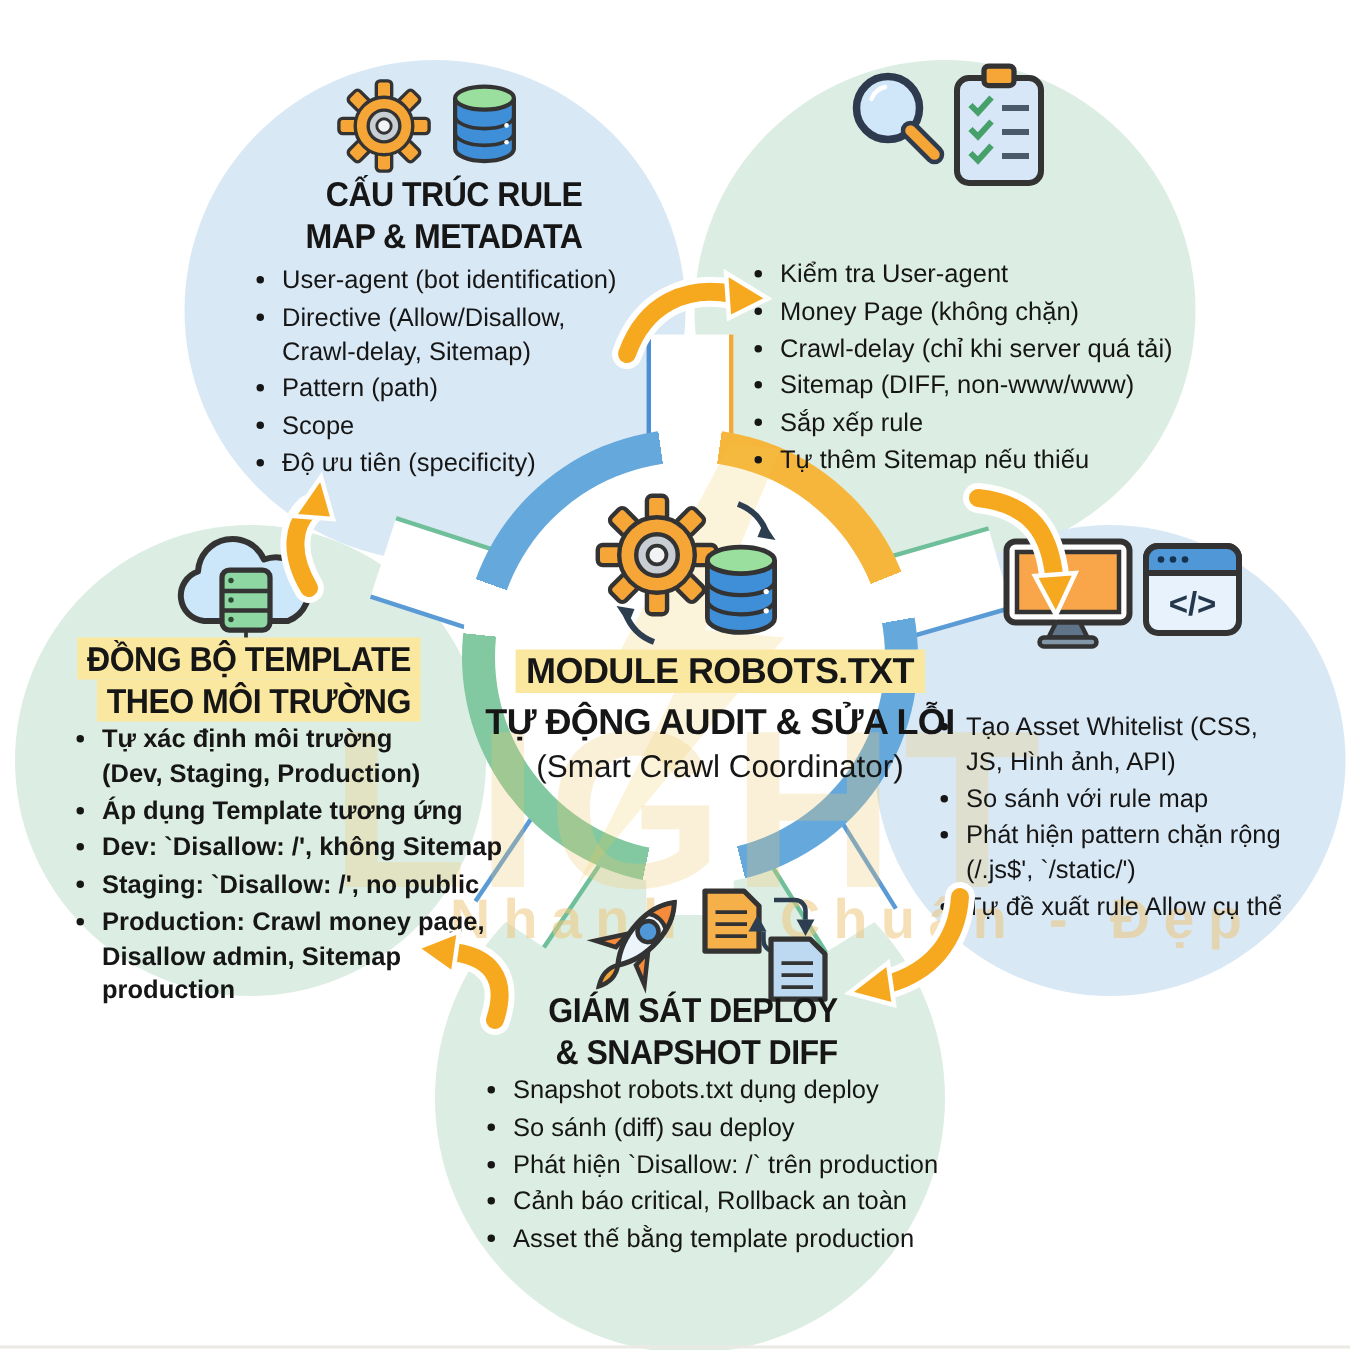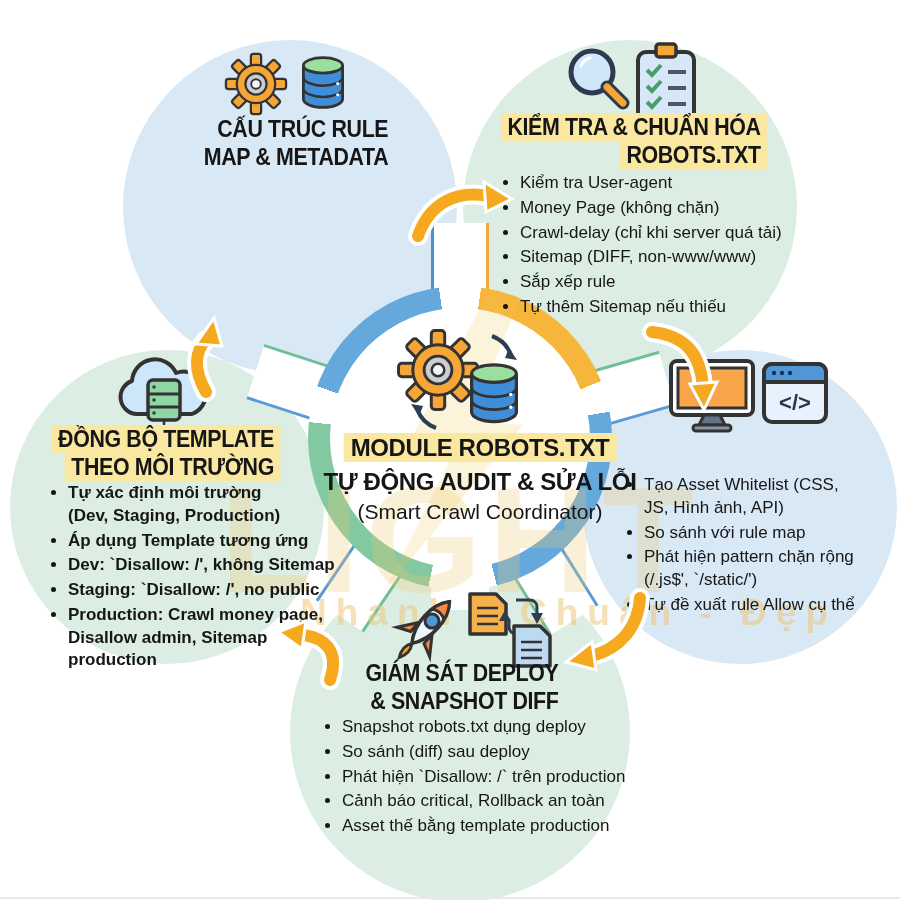--- a/index.html
+++ b/index.html
@@ -86,42 +86,47 @@
   <div class="wm-brand">LIGHT</div>
   <div class="wm-slogan">Nhanh - Chuẩn - Đẹp</div>
 
   <svg class="content" style="left:224px;top:50px;" width="134" height="70" viewBox="0 0 134 70">
     <use href="#i-gear" x="0" y="2" width="64" height="64"></use>
     <use href="#i-db" x="64" y="0" width="70" height="70"></use>
   </svg>
   <div class="title" style="left:296px;top:116px;">
     <span class="cond"><span>CẤU TRÚC RULE</span><br><span>MAP &amp; METADATA</span></span>
   </div>
+  <ul class="bullets" style="left:166px;top:176px;width:300px;">
+    <li>User-agent (bot identification)</li>
+    <li>Directive (Allow/Disallow,
+Crawl-delay, Sitemap)</li>
+    <li>Pattern (path)</li>
+    <li>Scope</li>
+    <li>Độ ưu tiên (specificity)</li>
+  </ul>
 
   <svg class="content" style="left:560px;top:42px;" width="140" height="84" viewBox="0 0 140 84">
     <g>
       <circle cx="32" cy="30" r="21" fill="#cfe7f8" stroke="#2e3b4e" stroke-width="5"></circle>
       <path d="M21 24 a13 13 0 0 1 9 -8" fill="none" stroke="#fff" stroke-width="3" stroke-linecap="round"></path>
       <path d="M47 45 L63 61" stroke="#2e3b4e" stroke-width="13" stroke-linecap="round"></path>
       <path d="M47 45 L63 61" stroke="#f6a537" stroke-width="7" stroke-linecap="round"></path>
     </g>
     <g>
       <rect x="78" y="10" width="56" height="70" rx="8" fill="#d7e7f7" stroke="#333" stroke-width="4"></rect>
       <rect x="96" y="2" width="20" height="13" rx="3" fill="#f6a537" stroke="#333" stroke-width="3.5"></rect>
       <path d="M87 28 l5 5 l9 -10" fill="none" stroke="#46a06a" stroke-width="4"></path>
         <path d="M108 30 H126" stroke="#4a5a6a" stroke-width="4"></path>
       <path d="M87 44 l5 5 l9 -10" fill="none" stroke="#46a06a" stroke-width="4"></path>
         <path d="M108 46 H126" stroke="#4a5a6a" stroke-width="4"></path>
       <path d="M87 60 l5 5 l9 -10" fill="none" stroke="#46a06a" stroke-width="4"></path>
         <path d="M108 62 H126" stroke="#4a5a6a" stroke-width="4"></path>
     </g>
   </svg>
-  <div class="title" style="left:634px;top:114px;">
-    <span class="cond"><span class="hl">KIỂM TRA &amp; CHUẨN HÓA</span><br><span class="hl">ROBOTS.TXT</span></span>
-  </div>
   <ul class="bullets" style="left:498px;top:172px;width:310px;">
     <li>Kiểm tra User-agent</li>
     <li>Money Page (không chặn)</li>
     <li>Crawl-delay (chỉ khi server quá tải)</li>
     <li>Sitemap (DIFF, non-www/www)</li>
     <li>Sắp xếp rule</li>
     <li>Tự thêm Sitemap nếu thiếu</li>
   </ul>
 
   <svg class="content" style="left:668px;top:358px;" width="160" height="76" viewBox="0 0 160 76">

